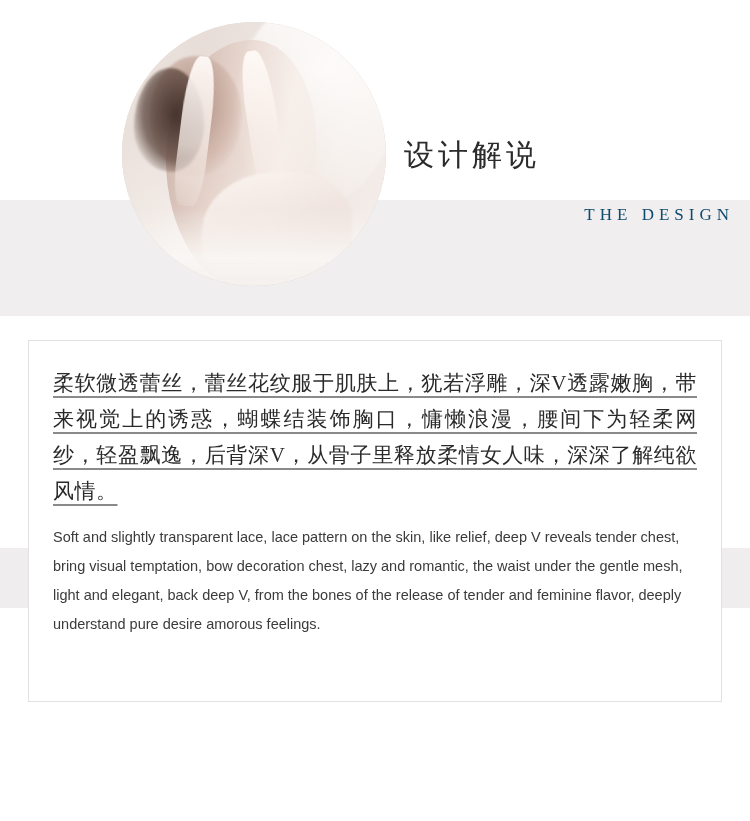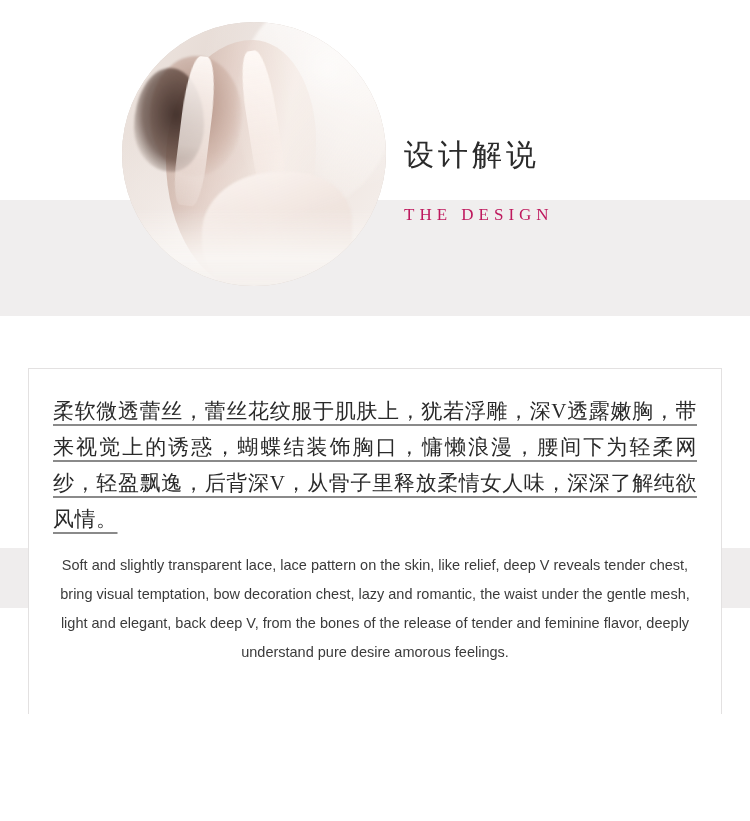--- a/index.html
+++ b/index.html
@@ -147,33 +147,34 @@
     font-size: 30px;
     letter-spacing: 4px;
     color: #2b2b2b;
     line-height: 1;
   }
   .title-en {
     margin-top: 30px;
     font-family: "Liberation Serif", serif;
     font-size: 17px;
     letter-spacing: 5px;
-    color: #be185d;
+    color: #0c4a6e;
     line-height: 30px;
+    text-align: right;
   }
   .title-en .l2 {
     display: block;
     padding-left: 40px;
   }
 
   
   .card {
     position: absolute;
     left: 28px;
-    top: 368px;
+    top: 340px;
     width: 694px;
     height: 362px;
     background: #ffffff;
     border: 1px solid #e3e1e1;
     box-sizing: border-box;
   }
   .card-inner {
     padding: 24px 24px 0 24px;
   }
   .para-cn {
@@ -187,21 +188,21 @@
     text-underline-offset: 6px;
     margin: 0 0 14px 0;
     text-align: justify;
   }
   .para-en {
     font-family: "Liberation Sans", sans-serif;
     font-size: 14.5px;
     line-height: 29px;
     color: #3b3b3b;
     margin: 0;
-    text-align: center;
+    text-align: left;
   }
 
   
   .strip-left {
     position: absolute;
     left: 0;
     top: 548px;
     width: 28px;
     height: 60px;
     background: #efeded;

